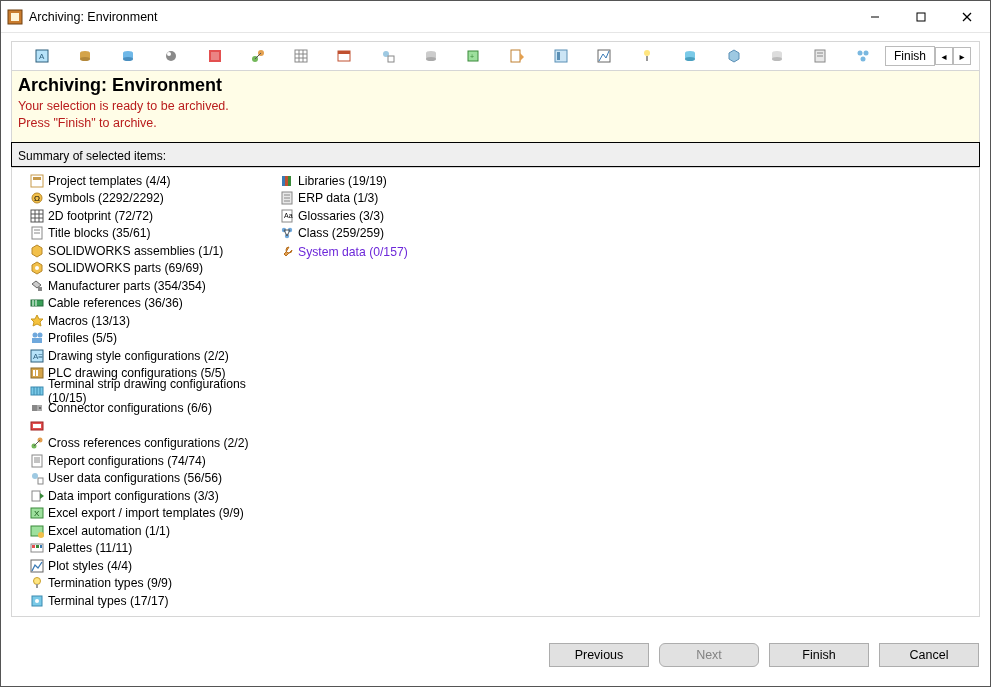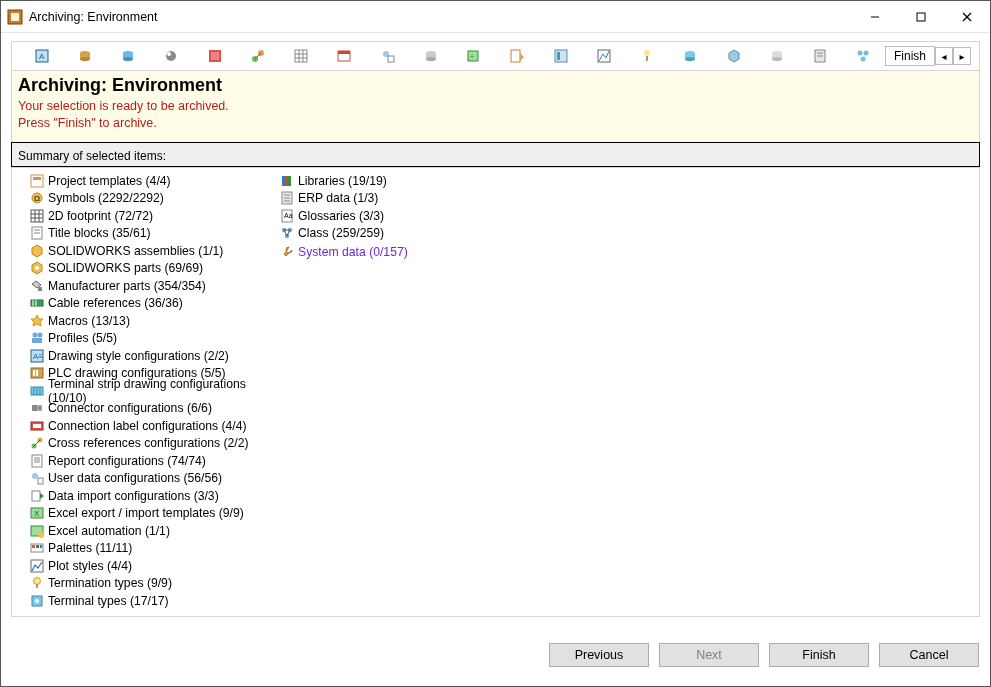--- a/index.html
+++ b/index.html
@@ -22,21 +22,21 @@
   .header .sub { font-size: 12.5px; color:#b91c1c; line-height: 1.35; }
 
   .summary-label { margin: 0 10px; padding: 6px 6px 3px 6px; font-size: 12px; color:#000; background:#efefef; border:1px solid #000000; }
   .summary { margin: 0 10px 8px 10px; border: 1px solid #d6d6d6; background:#fff; padding: 4px 12px; height: 450px; display:flex; flex-direction: column; flex-wrap: wrap; align-content: flex-start; }
   .item { display:flex; align-items:center; gap:4px; padding: 0 6px; height: 17.5px; font-size:12.2px; cursor: default; width: 250px; }
   .item .icon { width:14px; height:14px; display:inline-flex; align-items:center; justify-content:center; flex-shrink:0; }
   .item.disabled { color:#6d28d9;align-items:flex-end; }
 
   .footer { position: absolute; bottom: 20px; right: 12px; display:flex; gap: 10px; }
   .btn { width: 100px; height: 24px; font-size:12.5px; border:1px solid #adadad; background:#e1e1e1; cursor:pointer; display:flex; align-items:center; justify-content:center; }
-  .btn.disabled { color:#838383; cursor:default; }
+  .btn.disabled { color:#838383; cursor:default;border-radius:6px; }
 </style>
 </head>
 <body>
 
 <div class="titlebar">
   <span class="appicon">
     <svg viewBox="0 0 16 16">
         <rect x="1" y="1" width="14" height="14" fill="#c97c2e" stroke="#704010"></rect>
         <rect x="4" y="4" width="8" height="8" fill="#fff3d6"></rect>
       </svg>
@@ -326,40 +326,39 @@
     </div>
     <div class="item">
       <span class="icon">
         <svg viewBox="0 0 14 14">
           <rect x="1" y="3" width="12" height="8" fill="#7acae8" stroke="#3a8ab0"></rect>
           <line x1="4" y1="3" x2="4" y2="11" stroke="#3a8ab0"></line>
           <line x1="7" y1="3" x2="7" y2="11" stroke="#3a8ab0"></line>
           <line x1="10" y1="3" x2="10" y2="11" stroke="#3a8ab0"></line>
         </svg>
       </span>
-      <span>Terminal strip drawing configurations (10/10)</span>
+      <span>Terminal strip drawing configurations (10/15)</span>
     </div>
     <div class="item">
       <span class="icon">
         <svg viewBox="0 0 14 14">
           <rect x="2" y="4" width="5" height="6" fill="#888"></rect>
           <rect x="7" y="4" width="5" height="6" fill="#aaa"></rect>
           <circle cx="10" cy="7" r="1" fill="#555"></circle>
         </svg>
       </span>
       <span>Connector configurations (6/6)</span>
     </div>
     <div class="item">
       <span class="icon">
         <svg viewBox="0 0 14 14">
           <rect x="1" y="3" width="12" height="8" fill="#e35050" stroke="#a02020"></rect>
           <rect x="3" y="5" width="8" height="4" fill="#fff"></rect>
         </svg>
       </span>
-      <span>Connection label configurations (4/4)</span>
     </div>
     <div class="item">
       <span class="icon">
         <svg viewBox="0 0 14 14">
           <circle cx="4" cy="10" r="2.5" fill="#73b85a"></circle>
           <circle cx="10" cy="4" r="2.5" fill="#e3a050"></circle>
           <line x1="4" y1="10" x2="10" y2="4" stroke="#555"></line>
         </svg>
       </span>
       <span>Cross references configurations (2/2)</span>

